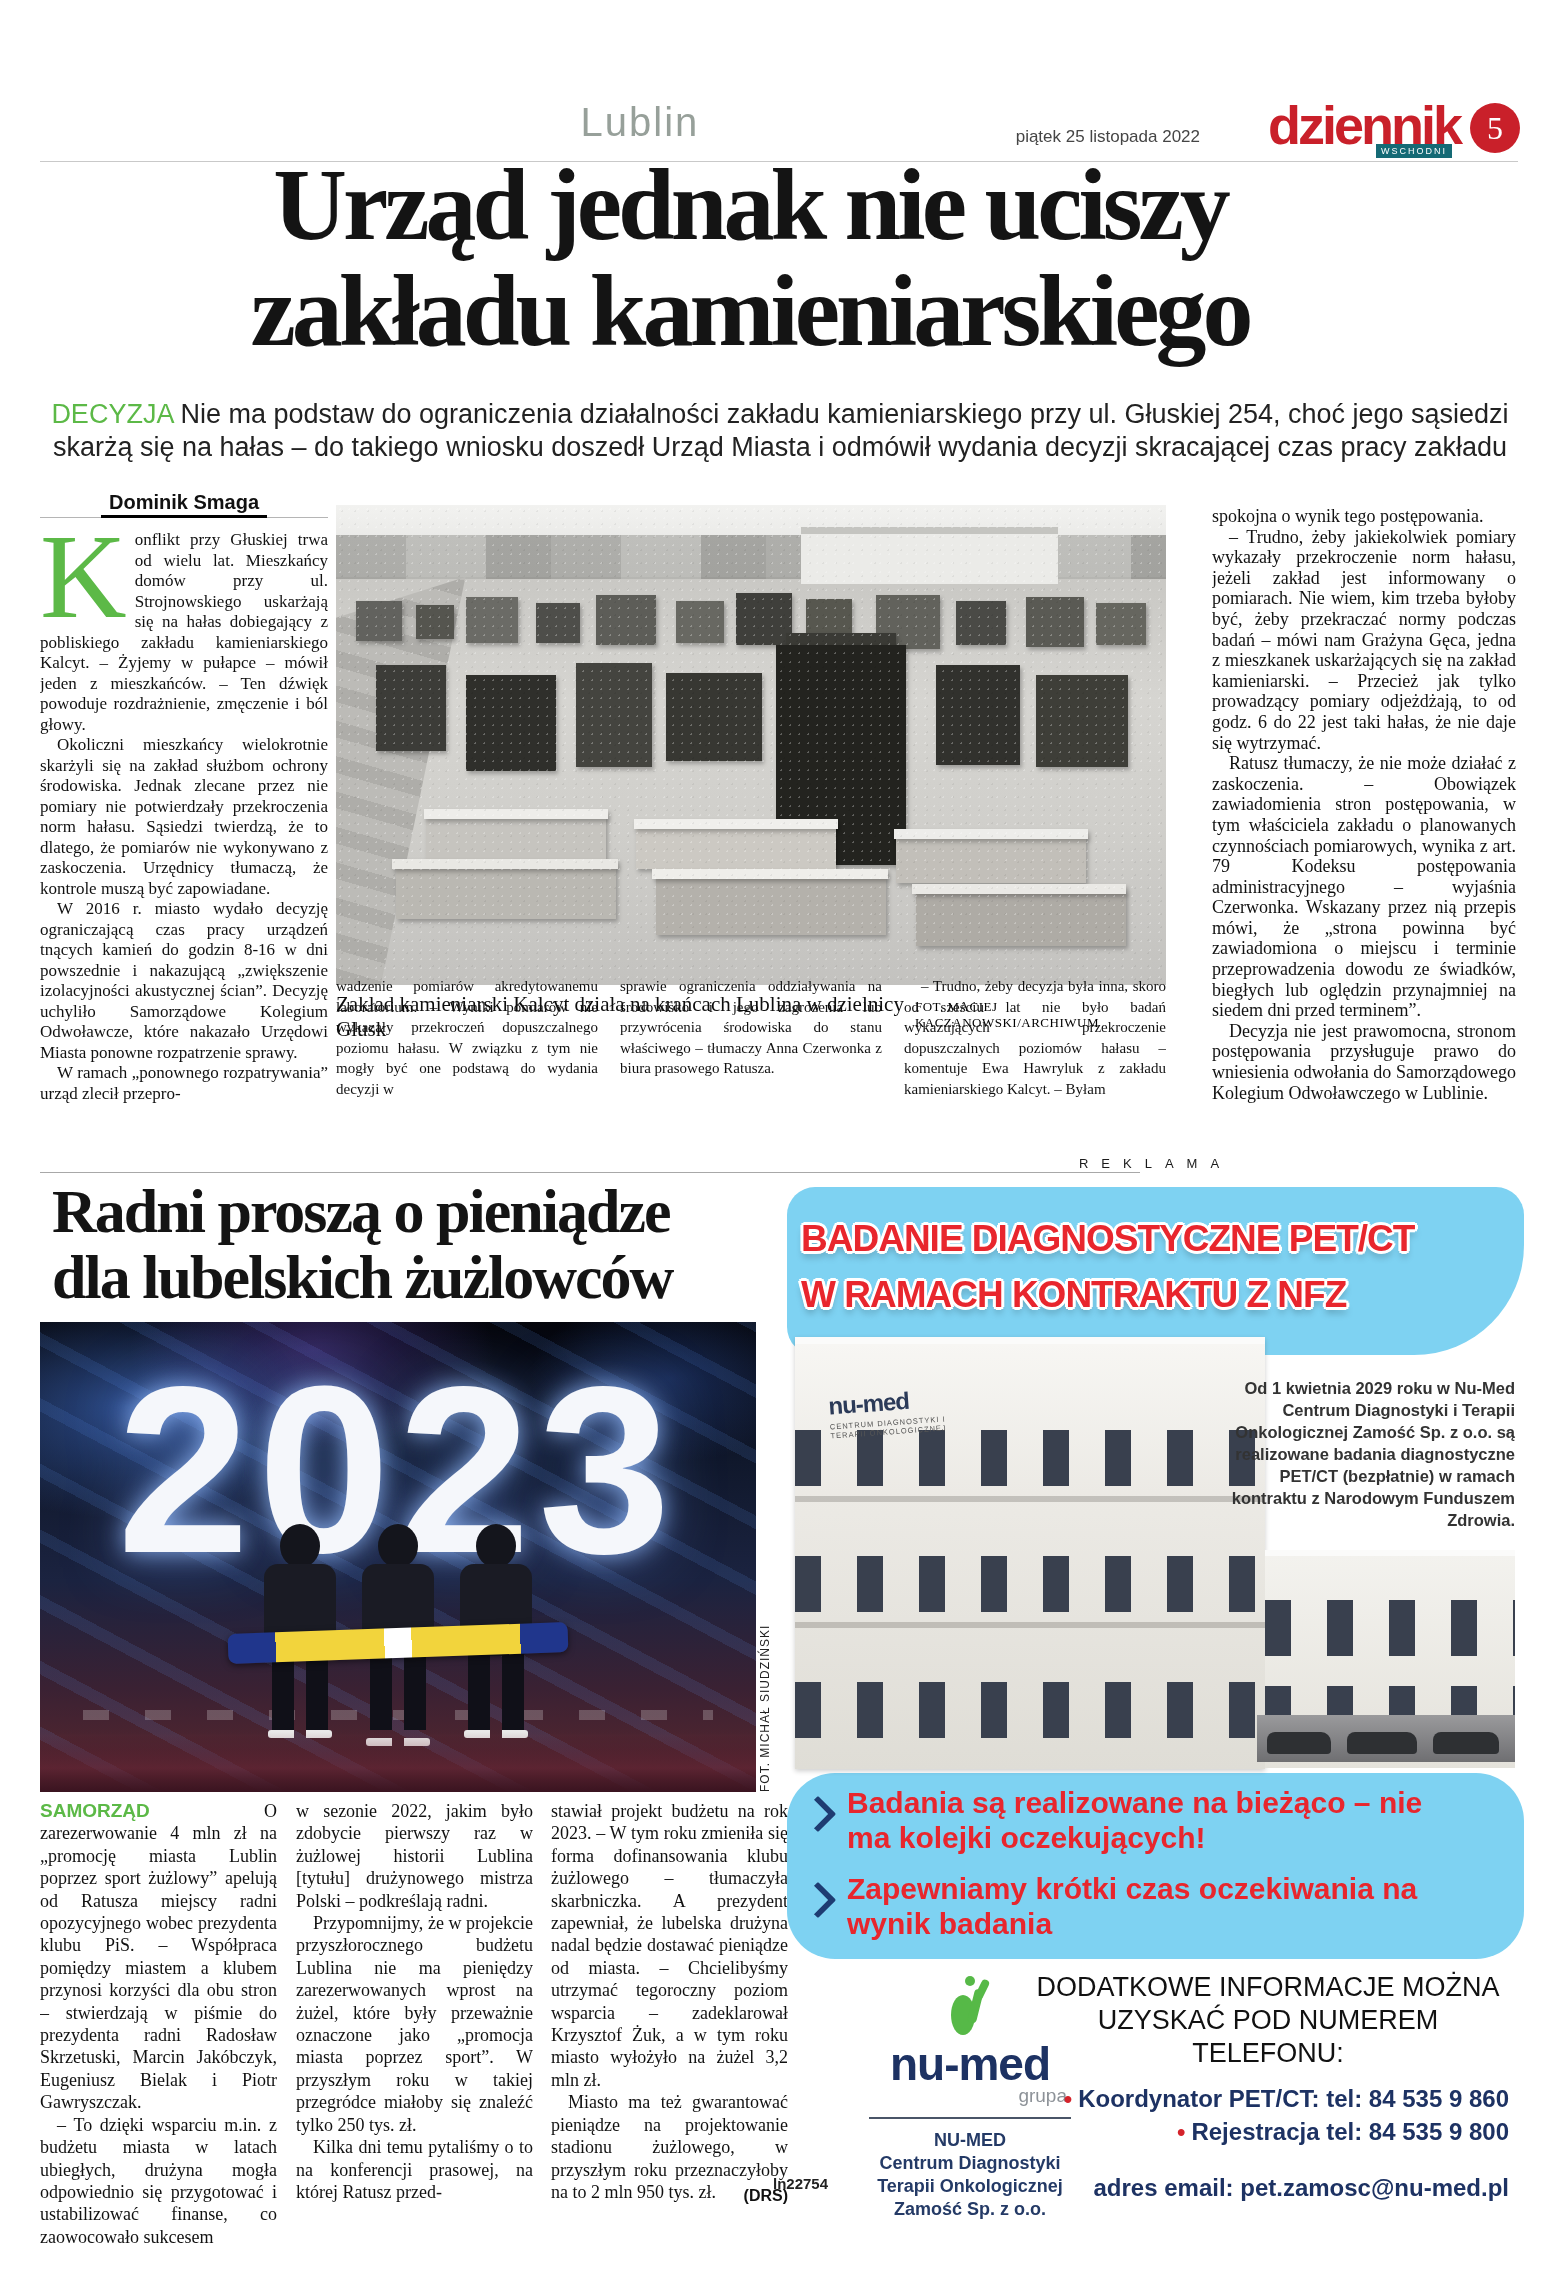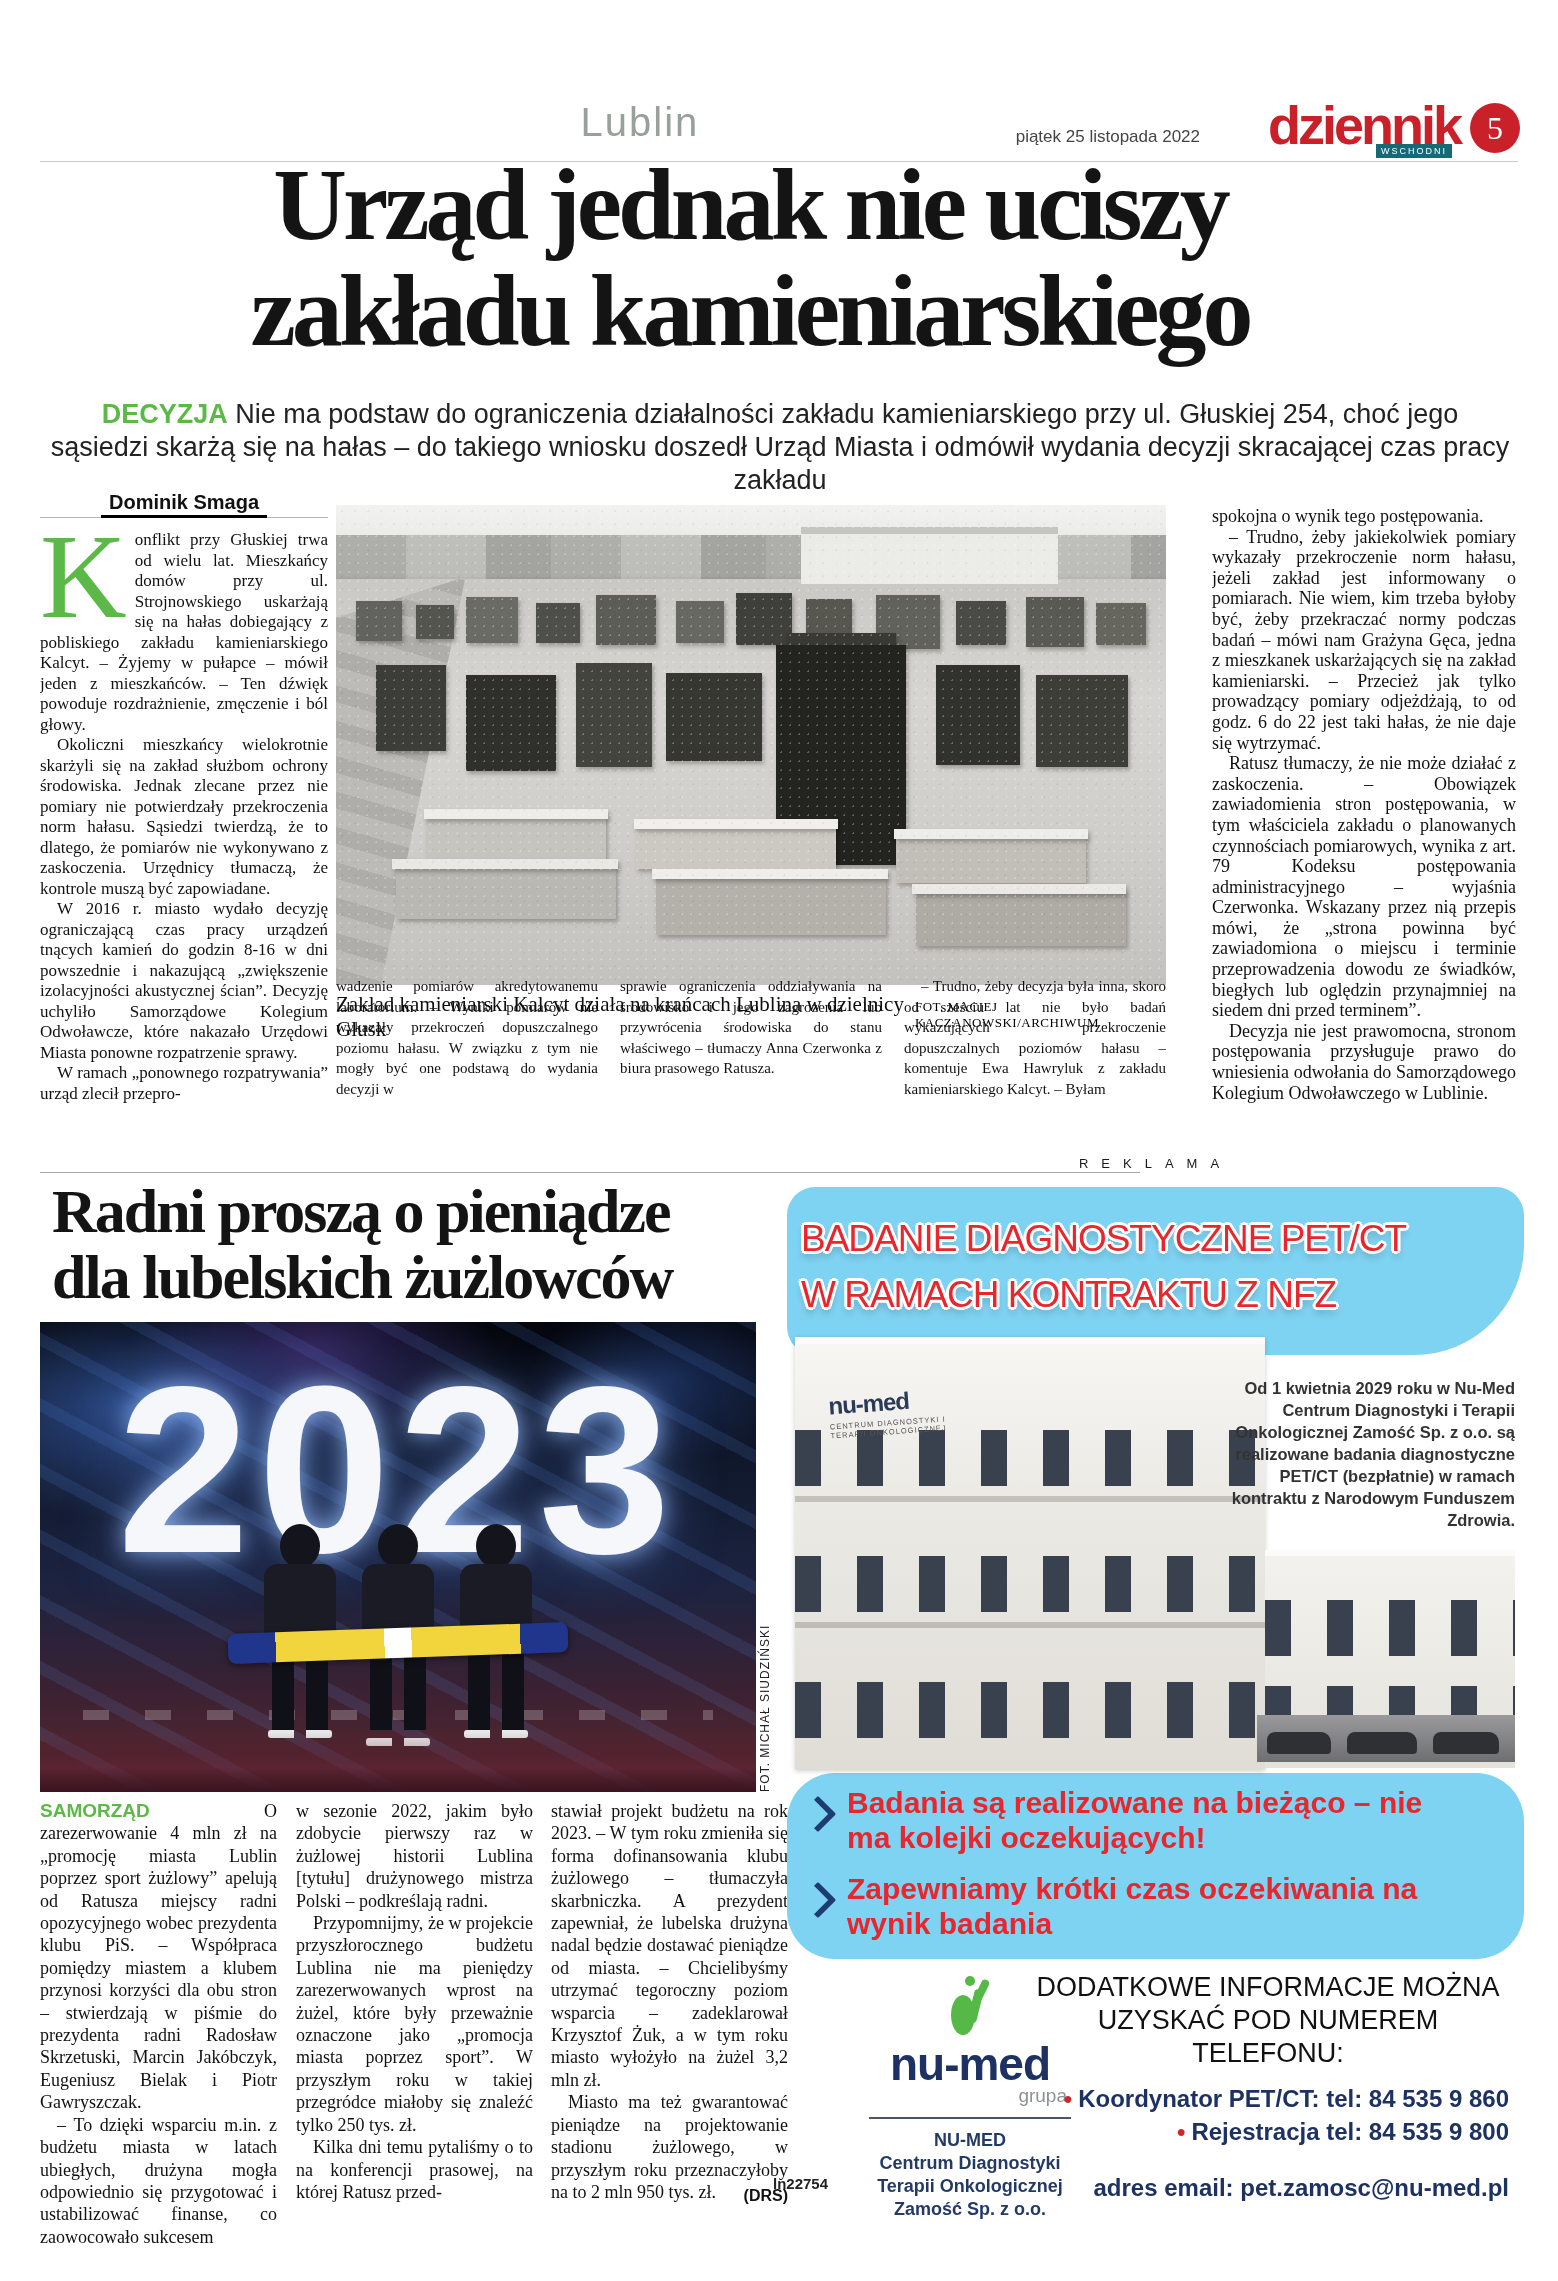--- a/index.html
+++ b/index.html
@@ -18,21 +18,21 @@
     font-family:"Liberation Sans",sans-serif;font-size:9px;letter-spacing:2px;padding:2px 5px;}
   .page-badge{position:absolute;left:1470px;top:103px;width:50px;height:50px;border-radius:50%;
     background:#c9202a;color:#fff;font-size:32px;text-align:center;line-height:50px;}
   .masthead-rule{position:absolute;left:40px;width:1478px;top:161px;border-top:1px solid #c9c9c9;}
 
   
   .headline1{position:absolute;left:40px;top:152px;width:1420px;margin:0;text-align:center;
     font-size:102px;line-height:106px;font-weight:bold;letter-spacing:-4px;color:#141414;}
   .lede{position:absolute;left:50px;top:398px;width:1460px;margin:0;text-align:center;
     font-family:"Liberation Sans",sans-serif;font-size:27px;line-height:33px;color:#222;}
-  .kicker{color:#5cb947;font-weight:bold;}
+  .kicker{color:#5cb947;font-weight:normal;}
 
   .bodytext p{margin:0;text-align:justify;}
   .bodytext p.ind{text-indent:17px;}
 
   .colA{position:absolute;left:40px;top:492px;width:288px;height:676px;overflow:hidden;
     font-size:17px;line-height:20.5px;}
   .byline{position:relative;text-align:center;height:32px;margin-bottom:6px;
     font-family:"Liberation Sans",sans-serif;font-size:20px;font-weight:bold;color:#111;}
   .byline::before{content:"";position:absolute;left:0;right:0;top:25px;border-top:1px solid #b5b5b5;}
   .byline span{position:relative;background:#fff;padding:0 8px 2px;border-bottom:3px solid #000;}
@@ -101,21 +101,21 @@
   .a2col{position:absolute;top:1800px;width:237px;height:452px;overflow:hidden;font-size:18px;line-height:22.4px;}
   .a2c1{left:40px;} .a2c2{left:296px;} .a2c3{left:551px;}
   .kicker2{color:#5cb947;font-family:"Liberation Sans",sans-serif;font-weight:bold;font-size:19px;}
   .drs{float:right;font-family:"Liberation Sans",sans-serif;font-weight:bold;font-size:16px;padding-top:4px;}
 
   
   .ad{position:absolute;left:787px;top:1185px;width:737px;height:1062px;
     font-family:"Liberation Sans",sans-serif;}
   .ad-banner{position:absolute;left:0;top:2px;width:737px;height:168px;background:#7ed2f2;
     border-radius:28px 28px 110px 28px;z-index:1;}
-  .ad-banner-line{position:absolute;left:14px;font-weight:normal;font-size:37px;line-height:44px;
+  .ad-banner-line{position:absolute;left:14px;font-weight:bold;font-size:37px;line-height:44px;
     color:#e8262d;letter-spacing:-1px;white-space:nowrap;
     text-shadow:-3px 0 0 #fff,3px 0 0 #fff,0 -3px 0 #fff,0 3px 0 #fff,
                 -2px -2px #fff,2px -2px #fff,-2px 2px #fff,2px 2px #fff,0 6px 7px rgba(0,0,0,.25);}
   .l1{top:30px;} .l2{top:86px;}
   .ad-building{position:absolute;left:8px;top:152px;width:470px;height:425px;z-index:2;overflow:hidden;
     background:linear-gradient(180deg,#f7f6f3 0%,#eceae5 35%,#dfddd6 100%);
     border-top:7px solid #fbfbfa;box-shadow:0 2px 5px rgba(0,0,0,.2);}
   .ad-wing{position:absolute;left:478px;top:365px;width:250px;height:212px;z-index:2;overflow:hidden;
     background:linear-gradient(180deg,#f3f2ee 0%,#e4e2db 100%);border-top:6px solid #fbfbfa;}
   .winrow{position:absolute;left:0;right:0;height:56px;

